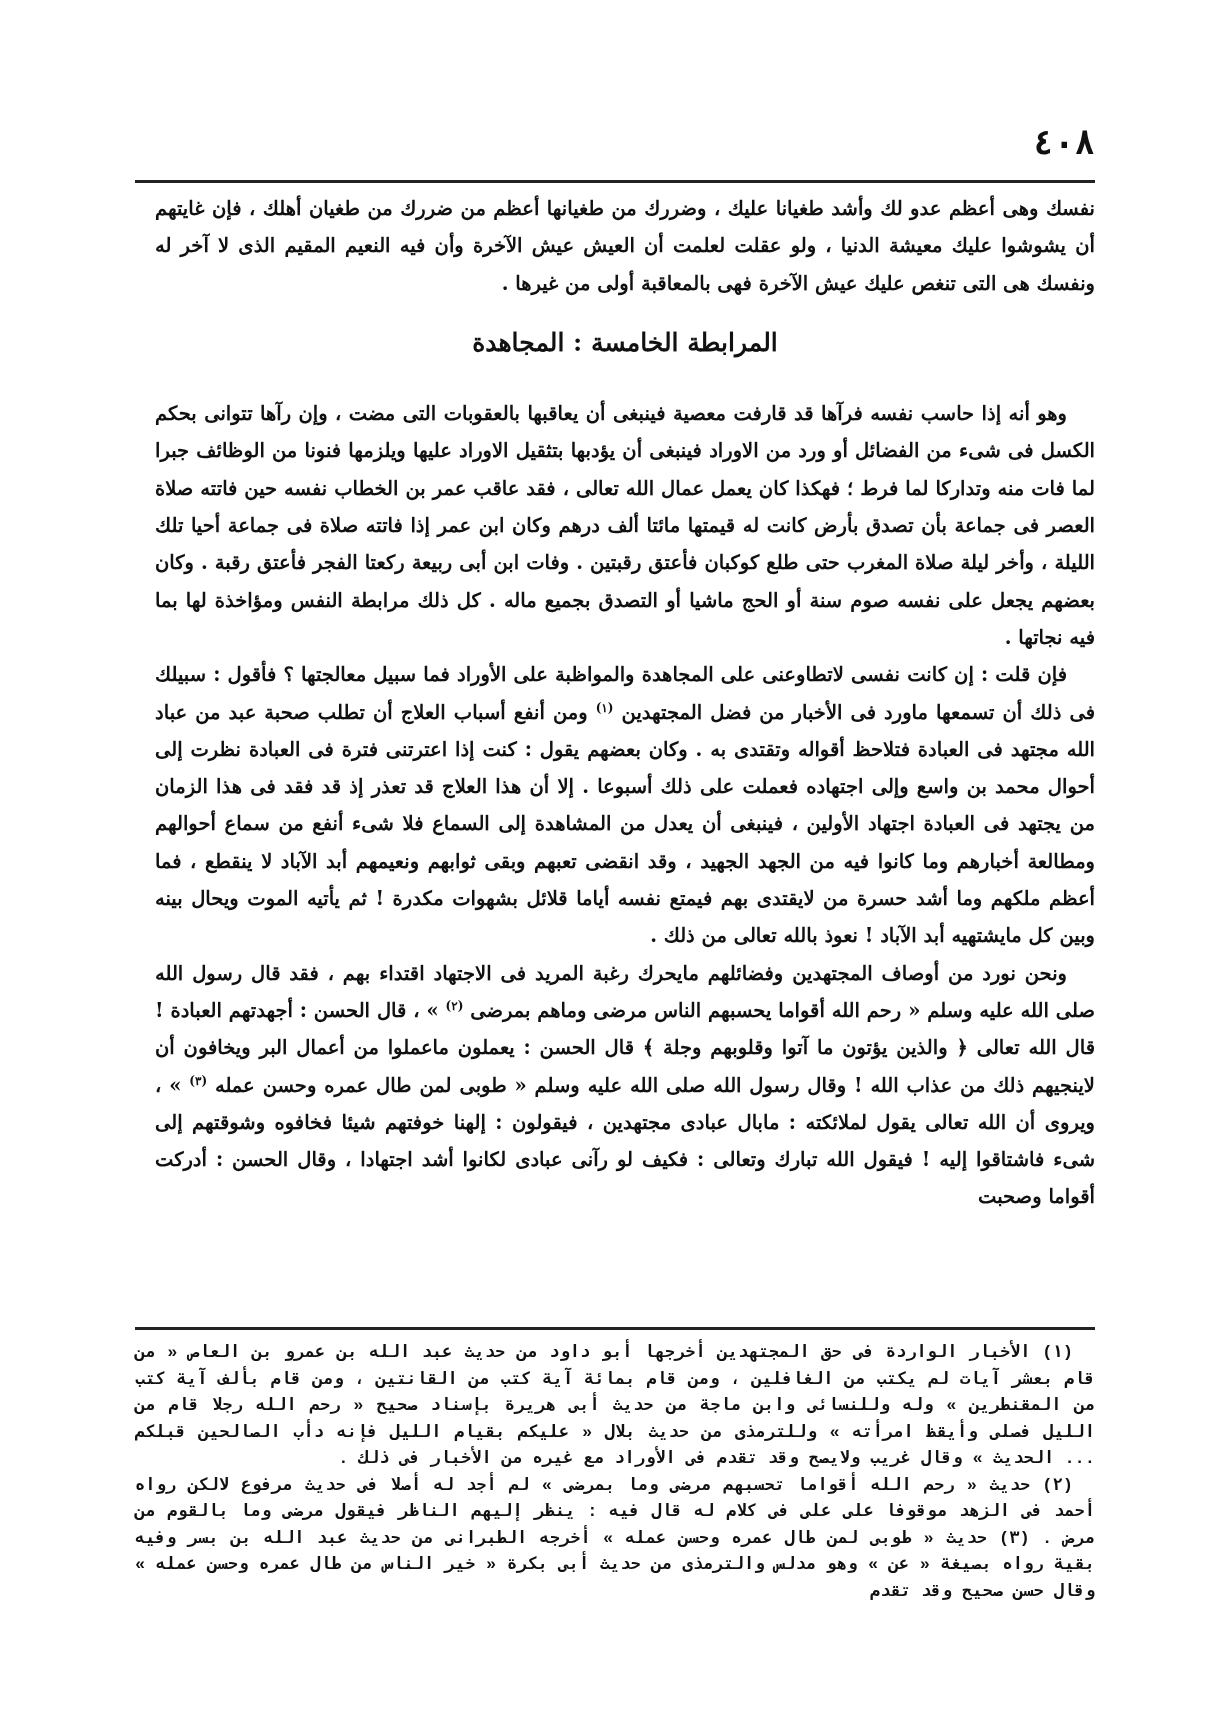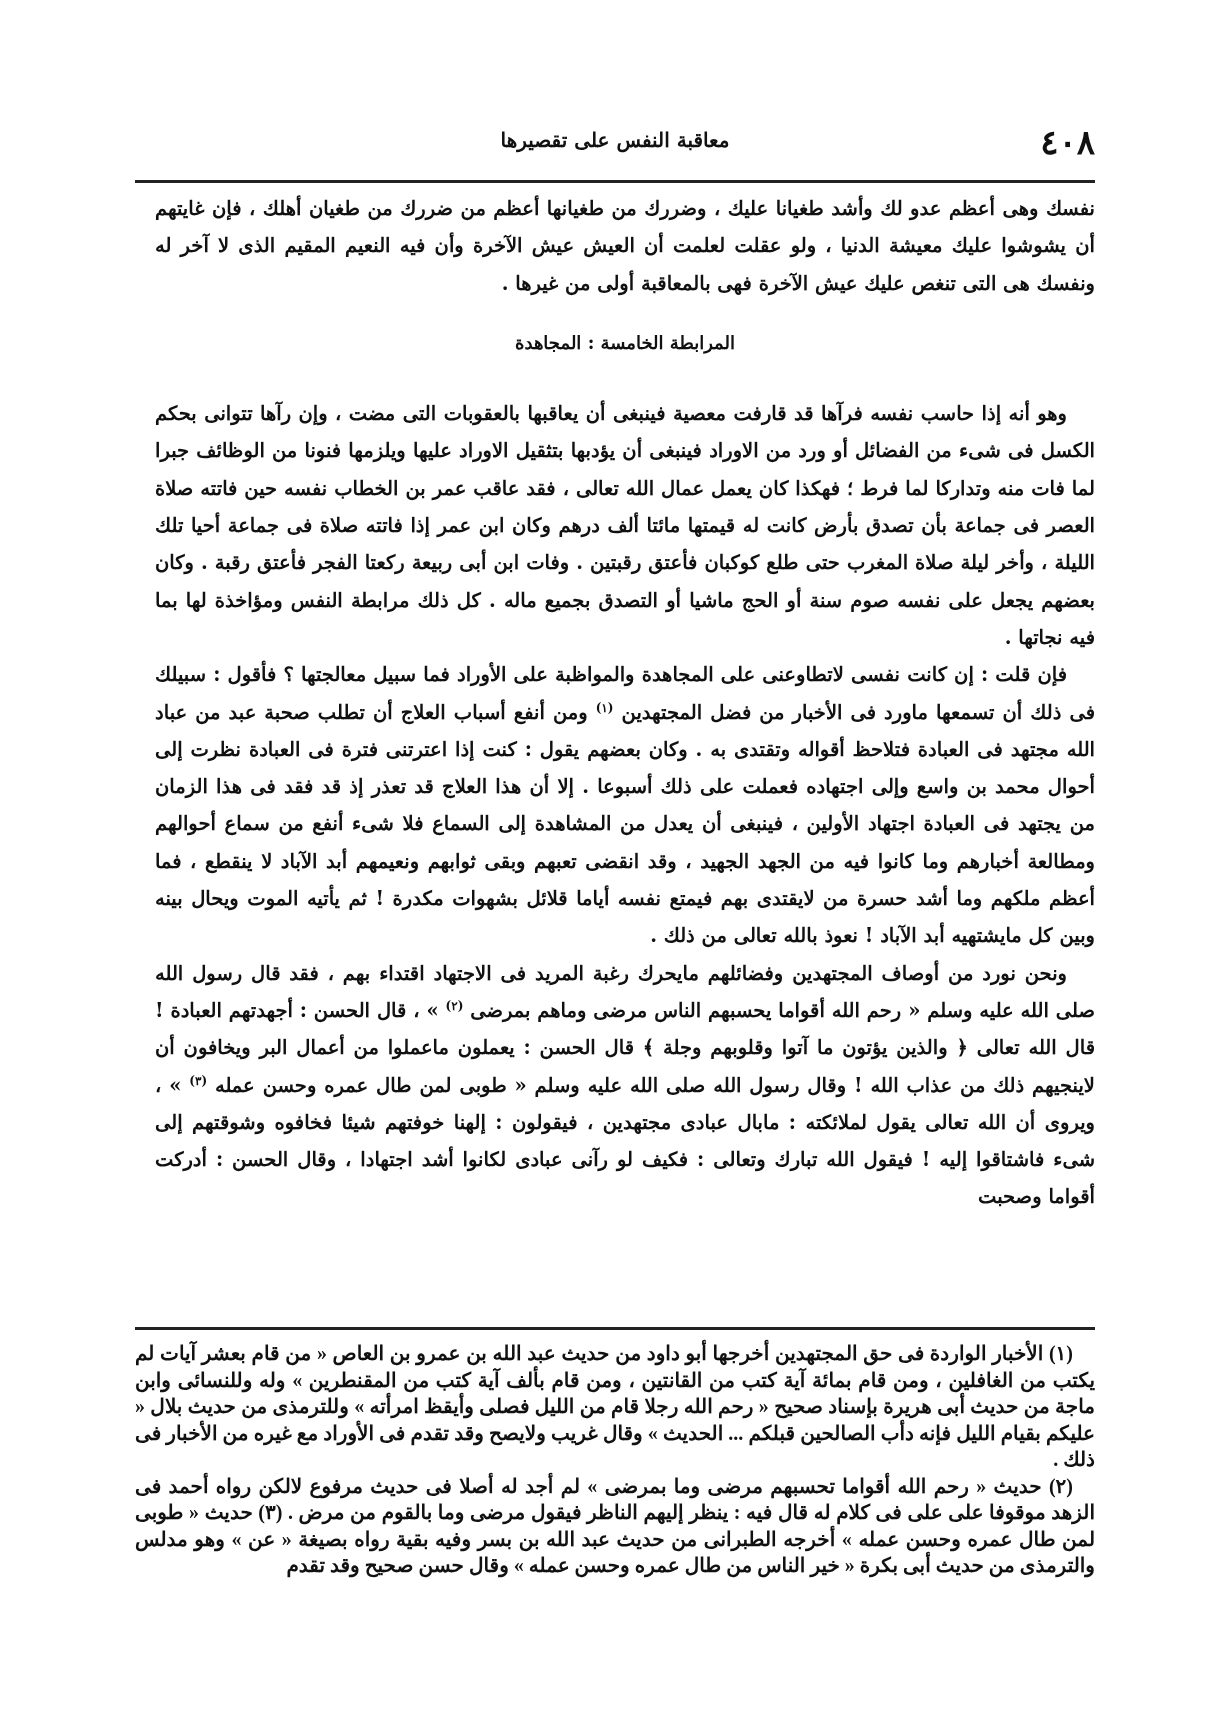--- a/index.html
+++ b/index.html
@@ -6,60 +6,59 @@
   body {
     width: 1205px; height: 1717px; position: relative; overflow: hidden;
     font-family: "DejaVu Sans", sans-serif; color: #111;
   }
   .page { position: absolute; left: 135px; top: 0; width: 960px; direction: rtl; }
   .header {
     position: absolute; top: 128px; left: 0; right: 0; height: 40px;
   }
   .page-number {
     position: absolute; right: 0; top: -6px;
-    font-family: Liberation Sans, sans-serif; font-size: 34px; font-weight: bold;
+    font-family: Liberation Mono, monospace; font-size: 34px; font-weight: bold;
   }
   .running-title {
     position: absolute; left: 0; right: 0; text-align: center; top: 0;
     font-family: "DejaVu Serif", serif; font-size: 20px; font-weight: bold;
   }
   .header-rule {
     position: absolute; top: 180px; left: 0; right: 0; height: 0;
     border-top: 3px solid #222;
   }
   .body-text {
     position: absolute; top: 190px; left: 0; right: 0;
     font-family: "DejaVu Serif", serif; font-size: 19.5px; font-weight: bold;
     line-height: 37.3px; text-align: justify; text-align-last: right; margin-left: 20px;
   }
   .body-text p { margin: 0; }
   .body-text p.indent { text-indent: 28px; }
   .section-heading {
     text-align: center !important; text-align-last: center !important;
-    font-size: 18px; margin: 22px 0 34px 0 !important;
+    font-size: 25px; margin: 22px 0 34px 0 !important;
   }
   .fn-ref { font-size: 12px; vertical-align: super; line-height: 0; }
   .footnote-rule {
     position: absolute; top: 1327px; left: 0; right: 0;
     border-top: 3px solid #222;
   }
   .footnotes {
     position: absolute; top: 1340px; left: 0; right: 0;
-    font-family: Liberation Serif, serif; font-size: 20px; font-weight: bold;
+    font-family: Liberation Mono, monospace; font-size: 17px; font-weight: bold;
     line-height: 26.5px; text-align: justify; text-align-last: right;
   }
   .footnotes p { margin: 0; text-indent: 22px; }
 </style>
 </head>
 <body>
 
 <div class="page">
   <div class="header">
     <span class="page-number">٤٠٨</span>
-    <span class="running-title">معاقبة النفس على تقصيرها</span>
   </div>
   <div class="header-rule"></div>
 
   <div class="body-text">
     <p>نفسك وهى أعظم عدو لك وأشد طغيانا عليك ، وضررك من طغيانها أعظم من ضررك من طغيان أهلك ، فإن غايتهم أن يشوشوا عليك معيشة الدنيا ، ولو عقلت لعلمت أن العيش عيش الآخرة وأن فيه النعيم المقيم الذى لا آخر له ونفسك هى التى تنغص عليك عيش الآخرة فهى بالمعاقبة أولى من غيرها .</p>
     <p class="section-heading">المرابطة الخامسة : المجاهدة</p>
     <p class="indent">وهو أنه إذا حاسب نفسه فرآها قد قارفت معصية فينبغى أن يعاقبها بالعقوبات التى مضت ، وإن رآها تتوانى بحكم الكسل فى شىء من الفضائل أو ورد من الاوراد فينبغى أن يؤدبها بتثقيل الاوراد عليها ويلزمها فنونا من الوظائف جبرا لما فات منه وتداركا لما فرط ؛ فهكذا كان يعمل عمال الله تعالى ، فقد عاقب عمر بن الخطاب نفسه حين فاتته صلاة العصر فى جماعة بأن تصدق بأرض كانت له قيمتها مائتا ألف درهم وكان ابن عمر إذا فاتته صلاة فى جماعة أحيا تلك الليلة ، وأخر ليلة صلاة المغرب حتى طلع كوكبان فأعتق رقبتين . وفات ابن أبى ربيعة ركعتا الفجر فأعتق رقبة . وكان بعضهم يجعل على نفسه صوم سنة أو الحج ماشيا أو التصدق بجميع ماله . كل ذلك مرابطة النفس ومؤاخذة لها بما فيه نجاتها .</p>
     <p class="indent">
       <span>فإن قلت : إن كانت نفسى لاتطاوعنى على المجاهدة والمواظبة على الأوراد فما سبيل معالجتها ؟ فأقول : سبيلك فى ذلك أن تسمعها ماورد فى الأخبار من فضل المجتهدين</span>
       <span class="fn-ref">(١)</span>

